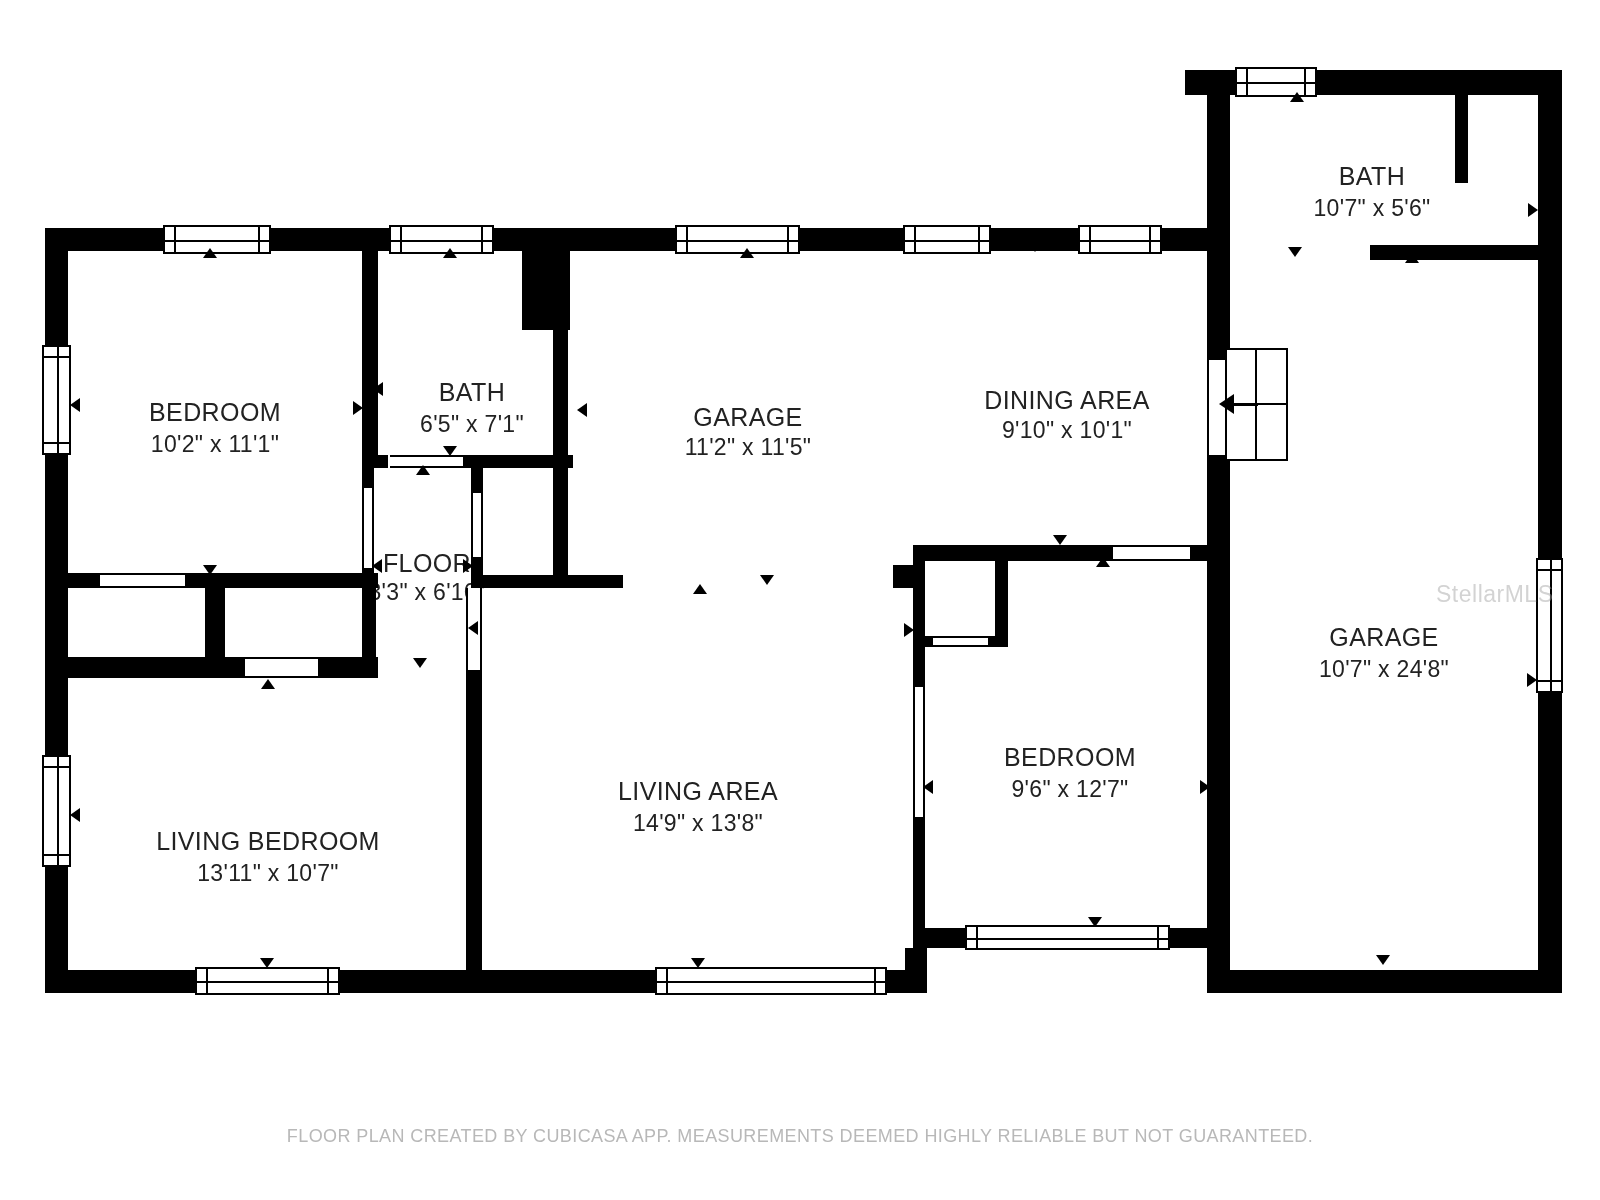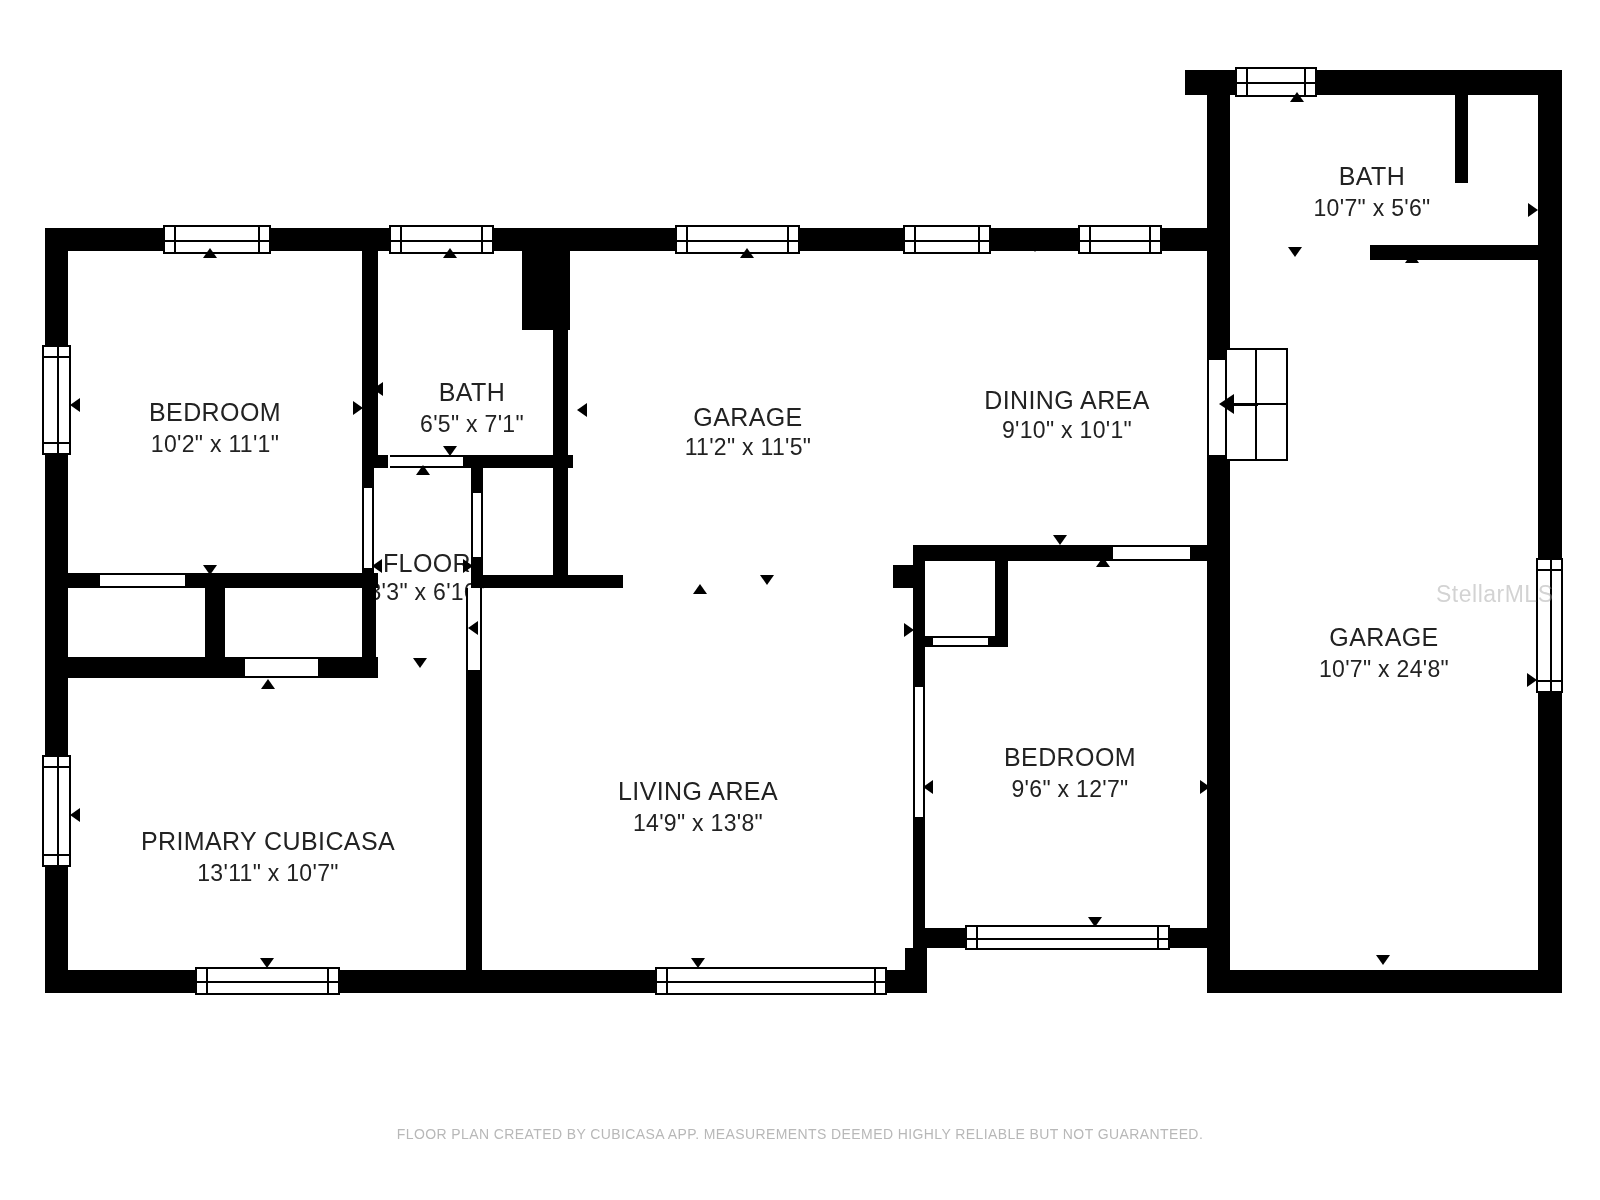--- a/index.html
+++ b/index.html
@@ -18,21 +18,21 @@
   .open-h{position:absolute;background:#fff;border-top:2px solid #000;border-bottom:2px solid #000;box-sizing:border-box;z-index:3;}
   .open-v{position:absolute;background:#fff;border-left:2px solid #000;border-right:2px solid #000;box-sizing:border-box;z-index:3;}
   .ar{position:absolute;width:0;height:0;z-index:4;}
   .room-label{position:absolute;transform:translate(-50%,-50%);white-space:nowrap;
     font-size:25px;color:#222;z-index:1;letter-spacing:.4px;}
   .room-dims{position:absolute;transform:translate(-50%,-50%);white-space:nowrap;
     font-size:23px;color:#222;z-index:1;letter-spacing:.3px;}
   .cab{position:absolute;background:#fff;border:2px solid #000;box-sizing:border-box;z-index:3;}
   .cab-line{position:absolute;background:#000;z-index:3;}
   #footer{position:absolute;left:0;top:1126px;width:100%;text-align:center;
-    font-size:14px;color:#b8b8b8;letter-spacing:.4px;z-index:1;}
+    font-size:18px;color:#b8b8b8;letter-spacing:.4px;z-index:1;}
   #watermark{position:absolute;left:1436px;top:581px;font-size:23px;color:#9e9e9e;
     opacity:.45;letter-spacing:.5px;z-index:9;}
 </style>
 </head>
 <body>
 
 <div id="canvas">
   <div id="footer">FLOOR PLAN CREATED BY CUBICASA APP. MEASUREMENTS DEEMED HIGHLY RELIABLE BUT NOT GUARANTEED.</div>
   <div id="watermark">StellarMLS</div>
 <div class="wall" style="left: 45px; top: 228px; width: 1162px; height: 23px;"></div>
@@ -191,19 +191,19 @@
     <div class="room-label" style="left: 472px; top: 392px;">BATH</div>
     <div class="room-dims" style="left: 472px; top: 424px;">6'5" x 7'1"</div>
     <div class="room-label" style="left: 748px; top: 417px;">GARAGE</div>
     <div class="room-dims" style="left: 748px; top: 447px;">11'2" x 11'5"</div>
     <div class="room-label" style="left: 1067px; top: 400px;">DINING AREA</div>
     <div class="room-dims" style="left: 1067px; top: 430px;">9'10" x 10'1"</div>
     <div class="room-label" style="left: 427px; top: 563px;">FLOOR</div>
     <div class="room-dims" style="left: 427px; top: 592px;">3'3" x 6'10"</div>
     <div class="room-label" style="left: 1384px; top: 637px;">GARAGE</div>
     <div class="room-dims" style="left: 1384px; top: 669px;">10'7" x 24'8"</div>
-    <div class="room-label" style="left: 268px; top: 841px;">PRIMARY CUBICASA</div>
+    <div class="room-label" style="left: 268px; top: 841px;">LIVING BEDROOM</div>
     <div class="room-dims" style="left: 268px; top: 873px;">13'11" x 10'7"</div>
     <div class="room-label" style="left: 698px; top: 791px;">LIVING AREA</div>
     <div class="room-dims" style="left: 698px; top: 823px;">14'9" x 13'8"</div>
     <div class="room-label" style="left: 1070px; top: 757px;">BEDROOM</div>
     <div class="room-dims" style="left: 1070px; top: 789px;">9'6" x 12'7"</div>
   </div>
 
 </body></html>

